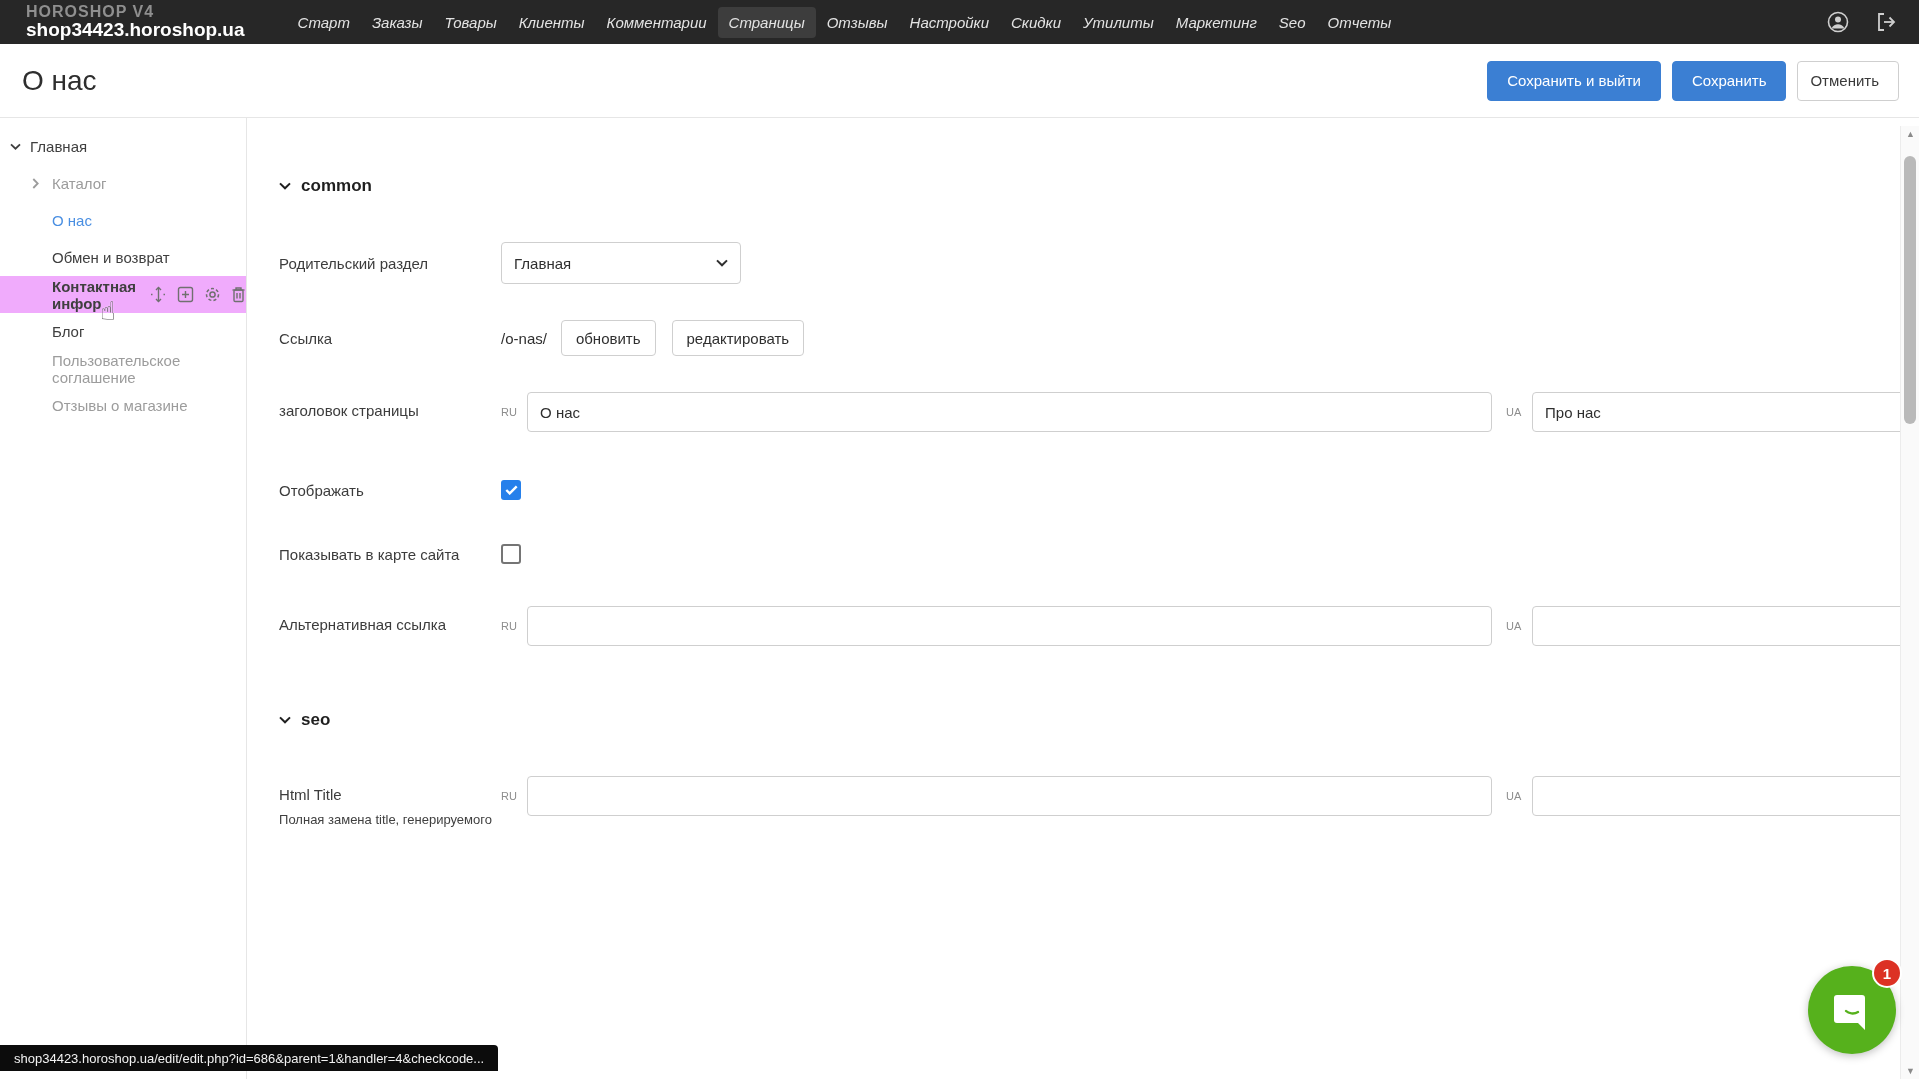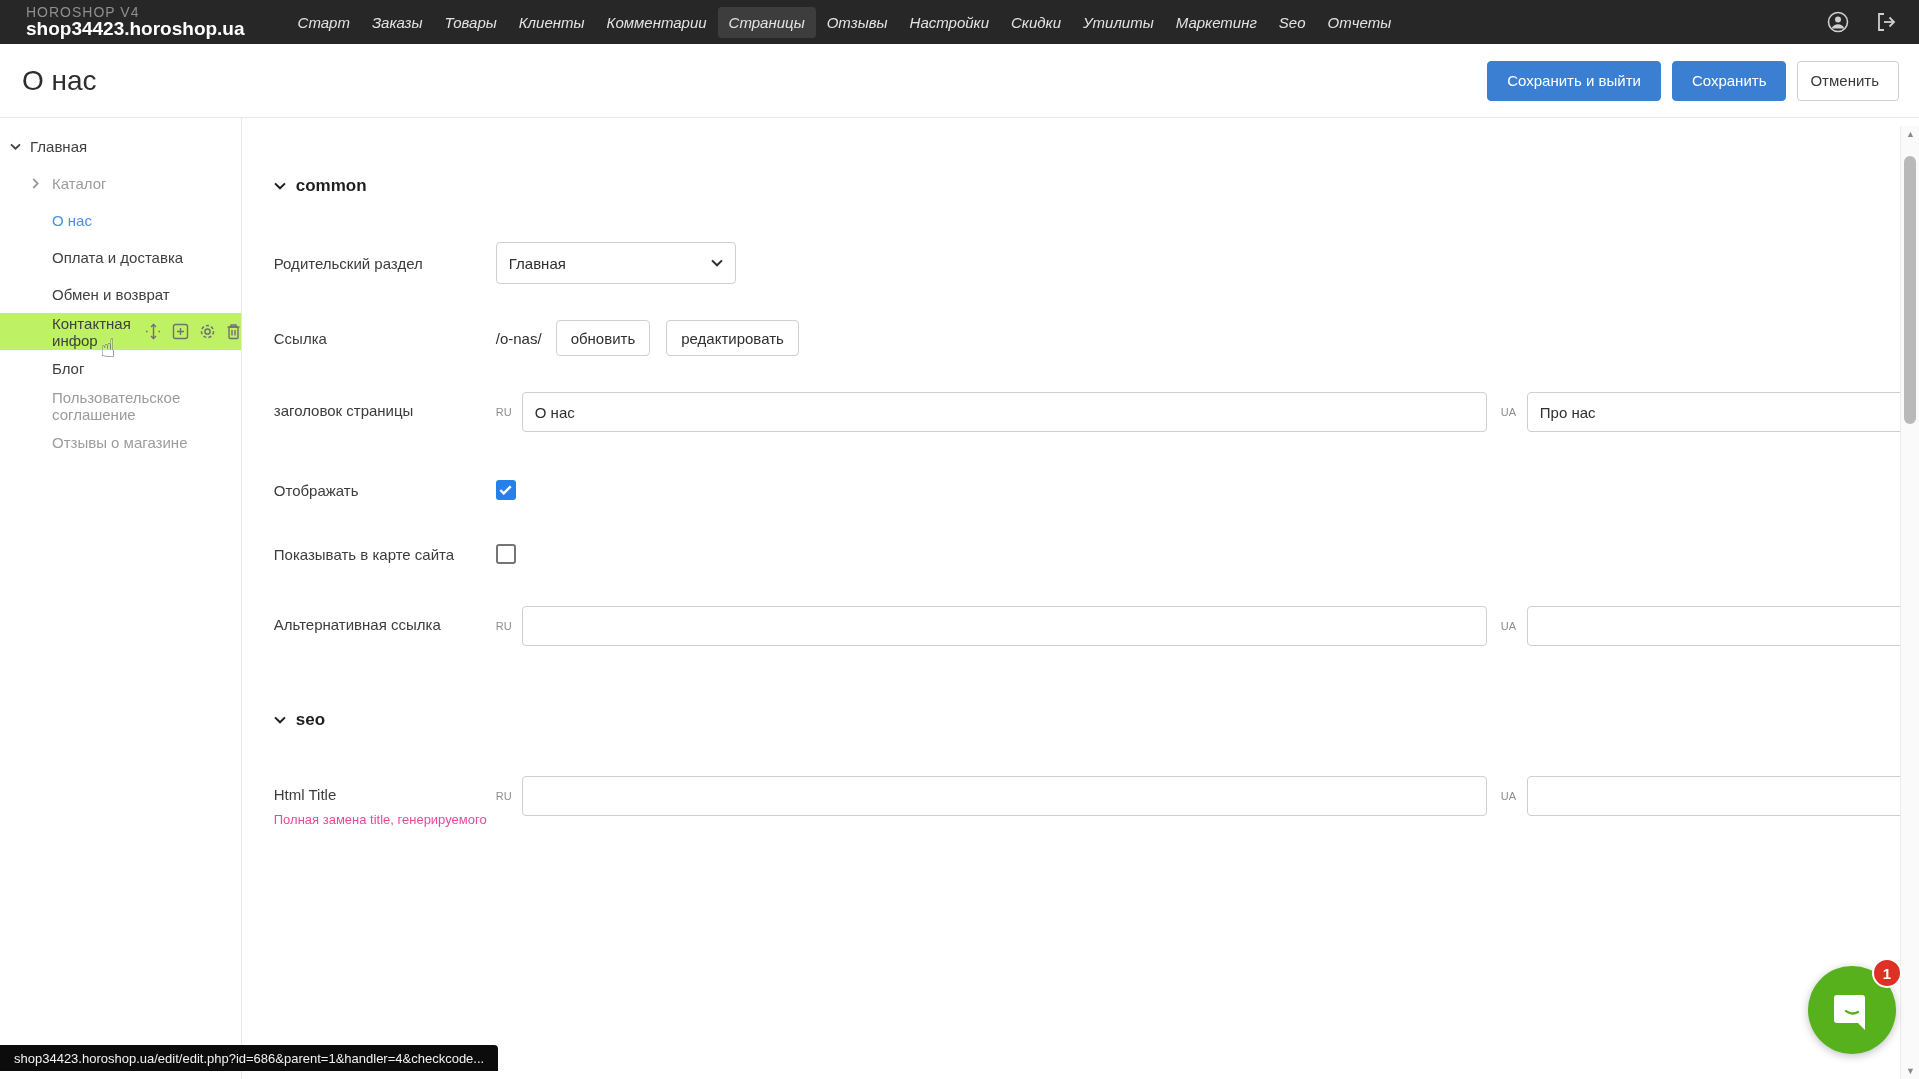--- a/index.html
+++ b/index.html
@@ -3,21 +3,21 @@
 <meta charset="utf-8">
 <style>
   * { margin:0; padding:0; box-sizing:border-box; }
   html,body { width:1919px; height:1079px; overflow:hidden; background:#fff;
     font-family:"Liberation Sans","DejaVu Sans",sans-serif; }
 
   
   .topbar { position:absolute; left:0; top:0; width:1919px; height:44px;
     background:#272727; display:flex; align-items:center; }
   .logo { margin-left:26px; margin-right:42px; line-height:1.05; }
-  .logo-small { font-size:14px; font-weight:normal; letter-spacing:1px; color:#8f8f8f; }
+  .logo-small { font-size:16px; font-weight:bold; letter-spacing:1px; color:#8f8f8f; }
   .logo-main { font-size:19px; font-weight:bold; color:#fff; }
   .nav { display:flex; align-items:center; gap:0;font-style:italic; }
   .nav-item { color:#e3e3e3; font-size:15px; padding:7px 11px; border-radius:4px;
     cursor:pointer; white-space:nowrap; }
   .nav-item.active { background:#3d3d3d; }
   .topbar-icons { margin-left:auto; margin-right:22px; display:flex; align-items:center; gap:26px; }
   .tb-icon { width:22px; height:22px; display:flex; align-items:center; justify-content:center; cursor:pointer; }
 
   
   .pageheader { position:absolute; left:0; top:44px; width:1919px; height:74px;
@@ -35,21 +35,21 @@
   
   .sidebar { width:353px; border-right:1px solid #e6e6e6; padding-top:10px; position:relative; }
   .tree-item { height:37px; display:flex; align-items:center; font-size:15px;
     color:#3f3f3f; cursor:pointer; position:relative; }
   .tree-item .chev { width:12px; margin-right:8px; display:flex; align-items:center; }
   .lvl0 { padding-left:10px; }
   .lvl1 { padding-left:52px; }
   .lvl1.haschev { padding-left:32px; }
   .muted { color:#9c9c9c; }
   .selected { color:#4a8fe2; }
-  .hovered { background:#bef264; }
+  .hovered { background:#f0abfc;font-weight:bold; }
   .row-icons { display:flex; align-items:center; gap:10px; margin-left:14px; color:#707070; }
   .row-icons svg { display:block; cursor:pointer; }
   .hand-cursor { position:absolute; left:100px; top:20px; font-size:26px; color:#5a5a5a;
     text-shadow:0 0 2px #fff; pointer-events:none; }
 
   
   .main { flex:1; padding:58px 0 0 32px; position:relative; }
   .section-title { display:flex; align-items:center; gap:10px; font-size:17px;
     font-weight:bold; color:#1f1f1f; margin-bottom:46px; cursor:pointer; }
   .frow { display:flex; align-items:center; margin-bottom:36px; }
@@ -63,21 +63,21 @@
     font-size:15px; color:#2f2f2f; padding:0 12px; font-family:inherit; background:#fff; }
   .selectbox { width:240px; height:42px; border:1px solid #cfcfcf; border-radius:4px;
     display:flex; align-items:center; justify-content:space-between; padding:0 12px;
     font-size:15px; color:#2f2f2f; cursor:pointer; background:#fff; }
   .link-path { font-size:15px; color:#2f2f2f; margin-right:14px; }
   .btn-small { height:36px; background:#fff; border:1px solid #cfcfcf; border-radius:4px;
     font-size:15px; color:#2f2f2f; padding:0 14px; cursor:pointer; font-family:inherit; margin-right:16px; }
   .checkbox { width:20px; height:20px; border-radius:3px; cursor:pointer; }
   .checkbox.checked { background:#2680eb; display:flex; align-items:center; justify-content:center; }
   .checkbox.unchecked { background:#fff; border:2px solid #757575; }
-  .hint { font-size:13px; color:#ec4899; margin-top:9px; white-space:nowrap; }
+  .hint { font-size:13px; color:#404040; margin-top:9px; white-space:nowrap; }
   .seo-gap { margin-top:64px; }
 
   
   .scrollbar { position:absolute; right:0; top:8px; width:19px; height:953px;
     background:#fafafa; border-left:1px solid #ececec; }
   .sb-arrow { width:19px; height:16px; display:flex; align-items:center; justify-content:center;
     color:#8a8a8a; font-size:9px; cursor:pointer; }
   .sb-arrow.down { position:absolute; bottom:0; }
   .sb-thumb { position:absolute; left:3px; top:30px; width:12px; height:268px;
     background:#b9b9b9; border-radius:6px; cursor:pointer; }
@@ -161,23 +161,20 @@
         <svg width="7" height="11" viewBox="0 0 7 11" fill="none" stroke="#9c9c9c" stroke-width="1.8">
             <path d="M1.3 1l4.4 4.5L1.3 10"></path>
           </svg>
       </span>
       <span>Каталог</span>
     </div>
     <div class="tree-item lvl1 selected">
       <span>О нас</span>
     </div>
     <div class="tree-item lvl1">
-      <span>Оплата и доставка</span>
-    </div>
-    <div class="tree-item lvl1">
       <span>Обмен и возврат</span>
     </div>
     <div class="tree-item lvl1 hovered">
       <span>Контактная инфор</span>
       <span class="row-icons">
         <svg width="17" height="17" viewBox="0 0 17 17" fill="none" stroke="#707070" stroke-width="1.4">
             <path d="M8.5 1.5v14"></path>
             <path d="M6 4l2.5-2.5L11 4"></path>
             <path d="M6 13l2.5 2.5L11 13"></path>
             <path d="M1 8.5h2.5M13.5 8.5H16" stroke-dasharray="1.5 1.5"></path>

